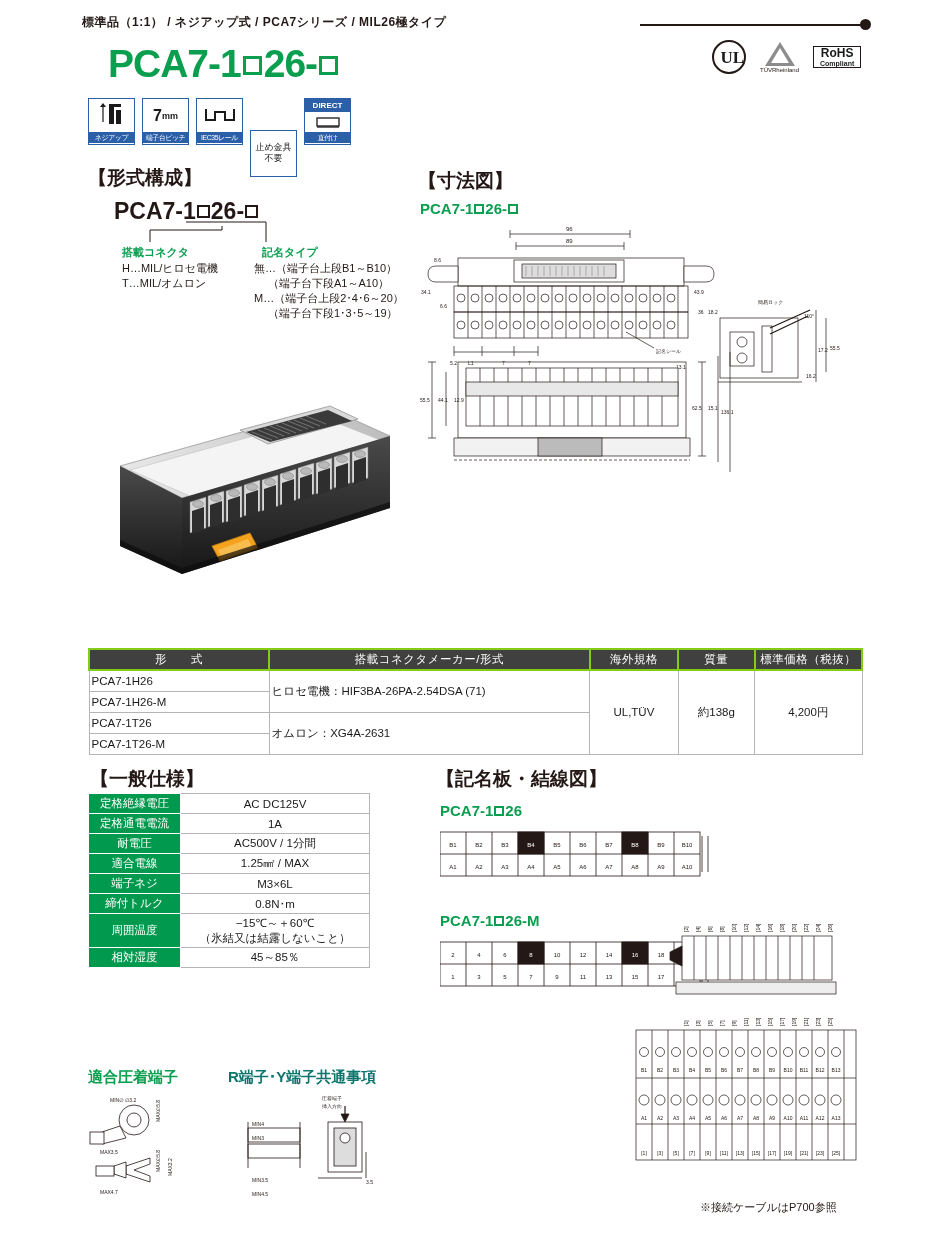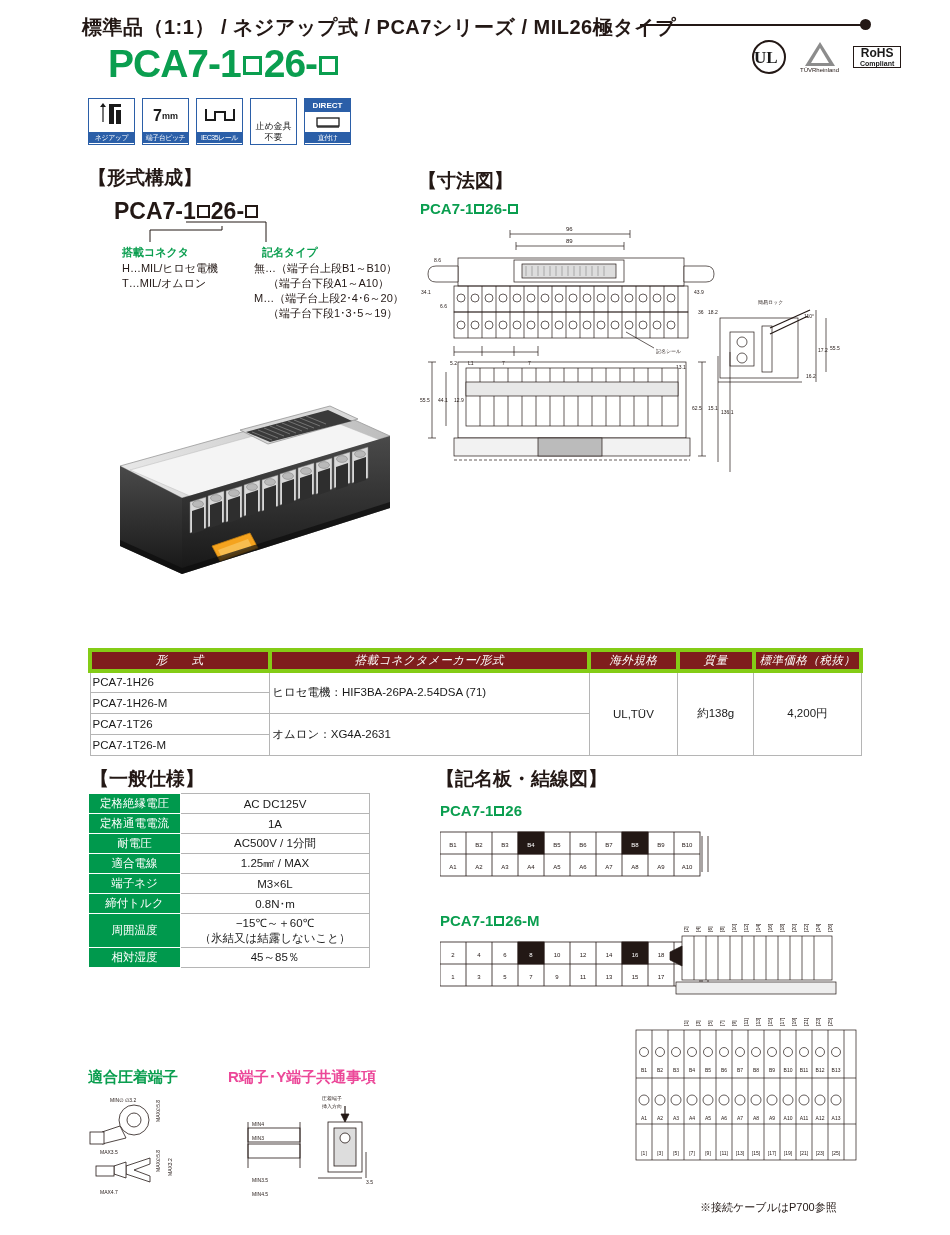--- a/index.html
+++ b/index.html
@@ -10,21 +10,21 @@
     font-family:"Liberation Sans", sans-serif;
     color:#1a1a1a;
     position:relative;
     overflow:hidden;
   }
   .page { position:relative; width:950px; height:1235px; }
 
   
   .breadcrumb {
     position:absolute; left:82px; top:14px;
-    font-size:20px; font-weight:bold; color:#231815;
+    font-size:12px; font-weight:bold; color:#231815;
     letter-spacing:0.5px;
   }
   .breadcrumb-rule {
     position:absolute; left:640px; top:24px; width:222px; height:2px;
     background:#231815;
   }
   .breadcrumb-dot {
     position:absolute; left:860px; top:19px; width:11px; height:11px;
     border-radius:50%; background:#231815;
   }
@@ -37,22 +37,22 @@
   }
   .model-title .box {
     display:inline-block; width:19px; height:19px;
     border:3px solid #0a9e4f; vertical-align:2px; margin:0 2px;
   }
 
   
   .certs { position:absolute; left:712px; top:40px; display:flex; align-items:center; gap:14px; }
   .ul-mark {
     width:34px; height:34px; border:2.5px solid #231815; border-radius:50%;
-    position:relative; font-size:17px; font-weight:bold; text-align:left;
-    line-height:31px; font-family:"Liberation Serif", serif;margin-left:40px;
+    position:relative; font-size:17px; font-weight:bold; text-align:right;
+    line-height:31px; font-family:"Liberation Serif", serif;
   }
   .tuv-mark { text-align:center; }
   .tuv-tri {
     width:0;height:0;border-left:15px solid transparent;border-right:15px solid transparent;
     border-bottom:24px solid #8c8c8c; margin:0 auto; position:relative;
   }
   .tuv-tri::after{
     content:""; position:absolute; left:-9px; top:6px;
     width:0;height:0;border-left:9px solid transparent;border-right:9px solid transparent;
     border-bottom:15px solid #ffffff;
@@ -104,22 +104,22 @@
   }
 
   
   .dim-title { position:absolute; left:418px; top:168px; }
   .dim-model { position:absolute; left:420px; top:200px; font-size:15px; font-weight:bold; color:#0a9e4f; }
   .dim-model .box { display:inline-block; width:10px; height:10px; border:2px solid #0a9e4f; vertical-align:0px; margin:0 1px; }
 
   
   .tbl { position:absolute; left:88px; top:648px; width:775px; border-collapse:collapse; font-size:11.5px; }
   .tbl th {
-    background:#7f1d1d; color:#fff; font-weight:normal; height:21px;
-    border:4px solid #84cc16; font-size:11.5px; letter-spacing:0.5px;font-style:italic;
+    background:#404040; color:#fff; font-weight:normal; height:21px;
+    border:2px solid #84cc16; font-size:11.5px; letter-spacing:0.5px;
   }
   .tbl td { border:1px solid #b5b5b5; height:21px; padding:0 2px; }
   .tbl td.c { text-align:center;margin-left:36px; }
 
   
   .gs-title { position:absolute; left:90px; top:766px; }
   .spec { position:absolute; left:88px; top:793px; width:282px; border-collapse:collapse; font-size:11.5px; }
   .spec th {
     background:#00994d; color:#fff; font-weight:normal; width:92px;
     border:1px solid #ffffff; height:20px; font-size:11.5px;
@@ -128,21 +128,21 @@
 
   
   .mp-title { position:absolute; left:436px; top:766px; }
   .mp-m1 { position:absolute; left:440px; top:802px; font-size:15px; font-weight:bold; color:#0a9e4f; }
   .mp-m2 { position:absolute; left:440px; top:912px; font-size:15px; font-weight:bold; color:#0a9e4f; }
   .mp-m1 .box,.mp-m2 .box { display:inline-block; width:10px; height:10px; border:2px solid #0a9e4f; vertical-align:0; margin:0 1px; }
   .note-ref { position:absolute; left:700px; top:1200px; font-size:11px; color:#231815; }
 
   
   .ct-t1 { position:absolute; left:88px; top:1068px; font-size:15px; font-weight:bold; color:#0a9e4f; }
-  .ct-t2 { position:absolute; left:228px; top:1068px; font-size:15px; font-weight:bold; color:#ec4899; }
+  .ct-t2 { position:absolute; left:228px; top:1068px; font-size:15px; font-weight:bold; color:#0f766e; }
 
   svg { display:block; }
   .tiny { font-size:5px; font-family:"Liberation Sans", sans-serif; fill:#231815; }
   .tiny6 { font-size:6px; font-family:"Liberation Sans", sans-serif; fill:#231815; }
 </style>
 </head>
 <body>
 
 <div class="page">
 
@@ -191,21 +191,21 @@
 
     <div class="badge">
       <div class="bsym">
         <svg width="34" height="20" viewBox="0 0 34 20">
           <path d="M3 3 L3 14 L12 14 L12 6 L22 6 L22 14 L31 14 L31 3" fill="none" stroke="#1a1a1a" stroke-width="2"></path>
         </svg>
       </div>
       <div class="blabel">IEC35レール</div>
     </div>
 
-    <div class="badge plain" style="justify-content:flex-end;">
+    <div class="badge plain" style="justify-content:center;margin-top:32px;">
       <div class="two-line">止め金具<br>不要</div>
     </div>
 
     <div class="badge" style="justify-content:flex-start;">
       <div class="direct-top">DIRECT</div>
       <div class="bsym">
         <svg width="30" height="16" viewBox="0 0 30 16">
           <rect x="4" y="4" width="22" height="8" fill="none" stroke="#1a1a1a" stroke-width="1.3"></rect>
           <line x1="4" y1="13" x2="26" y2="13" stroke="#1a1a1a" stroke-width="1.3"></line>
         </svg>

